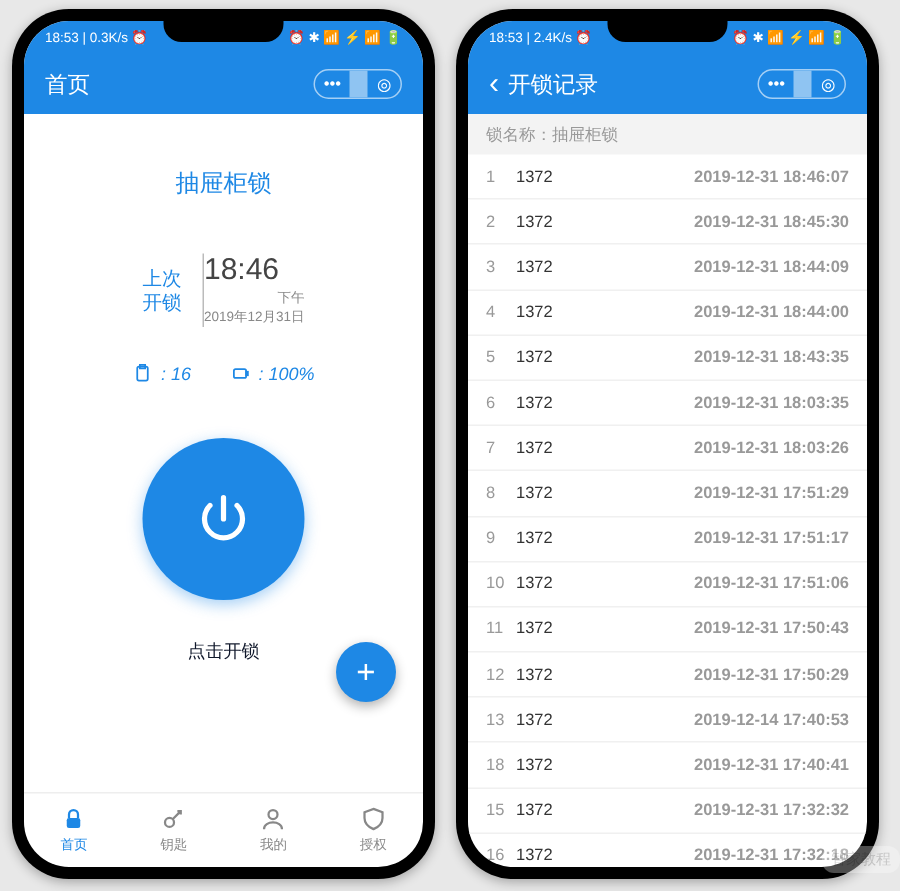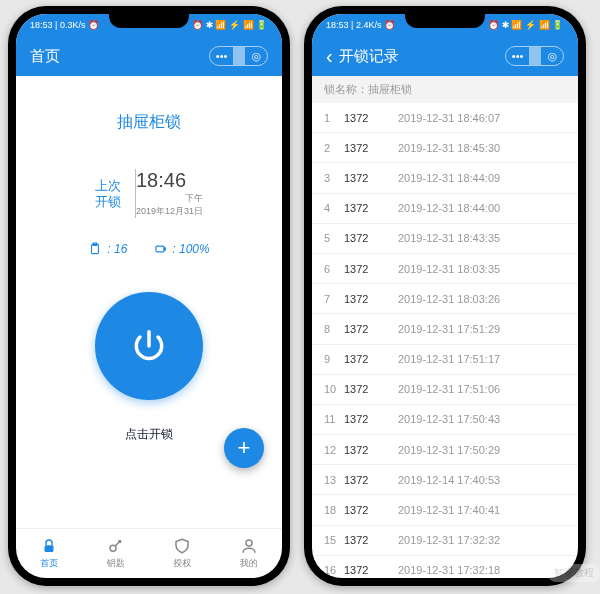--- a/index.html
+++ b/index.html
@@ -138,21 +138,21 @@
   }
   .row {
     display:flex;align-items:center;
     height:30.2px;
     border-bottom:1px solid #f0f0f0;
     font-size:11px;
     padding:0 12px;
   }
   .row .idx{width:20px;color:#999;}
   .row .code{width:54px;color:#333;font-weight:400;}
-  .row .ts{flex:1;color:#999;}
+  .row .ts{flex:1;text-align:right;color:#999;font-weight:bold;}
   .watermark{
     position:absolute;right:0;bottom:12px;
     font-size:10px;color:rgba(0,0,0,.18);
     background:rgba(255,255,255,.3);padding:2px 6px;border-radius:8px;
   }
 </style>
 </head>
 <body>
 
 <div class="stage">
@@ -233,30 +233,30 @@
         </div>
         <div class="tab">
           <svg viewBox="0 0 24 24" fill="none" stroke="#888" stroke-width="2">
               <circle cx="8" cy="15" r="4"></circle>
               <path d="M11 12l7-7m-3 0h3v3"></path>
             </svg>
           <span>钥匙</span>
         </div>
         <div class="tab">
           <svg viewBox="0 0 24 24" fill="none" stroke="#888" stroke-width="2">
-              <path d="M12 3l8 3v5c0 5-3.5 8-8 10-4.5-2-8-5-8-10V6l8-3z"></path>
-            </svg>
-          <span>授权</span>
+              <circle cx="12" cy="8" r="4"></circle>
+              <path d="M4 21c0-4 4-6 8-6s8 2 8 6"></path>
+            </svg>
+          <span>我的</span>
         </div>
         <div class="tab">
           <svg viewBox="0 0 24 24" fill="none" stroke="#888" stroke-width="2">
-              <circle cx="12" cy="8" r="4"></circle>
-              <path d="M4 21c0-4 4-6 8-6s8 2 8 6"></path>
-            </svg>
-          <span>我的</span>
+              <path d="M12 3l8 3v5c0 5-3.5 8-8 10-4.5-2-8-5-8-10V6l8-3z"></path>
+            </svg>
+          <span>授权</span>
         </div>
       </div>
     </div>
   </div>
 
   <div class="phone">
     <div class="notch"></div>
     <div class="screen">
       <div class="statusbar">
         <span><span>18:53</span> | <span>2.4K/s</span> ⏰</span>

